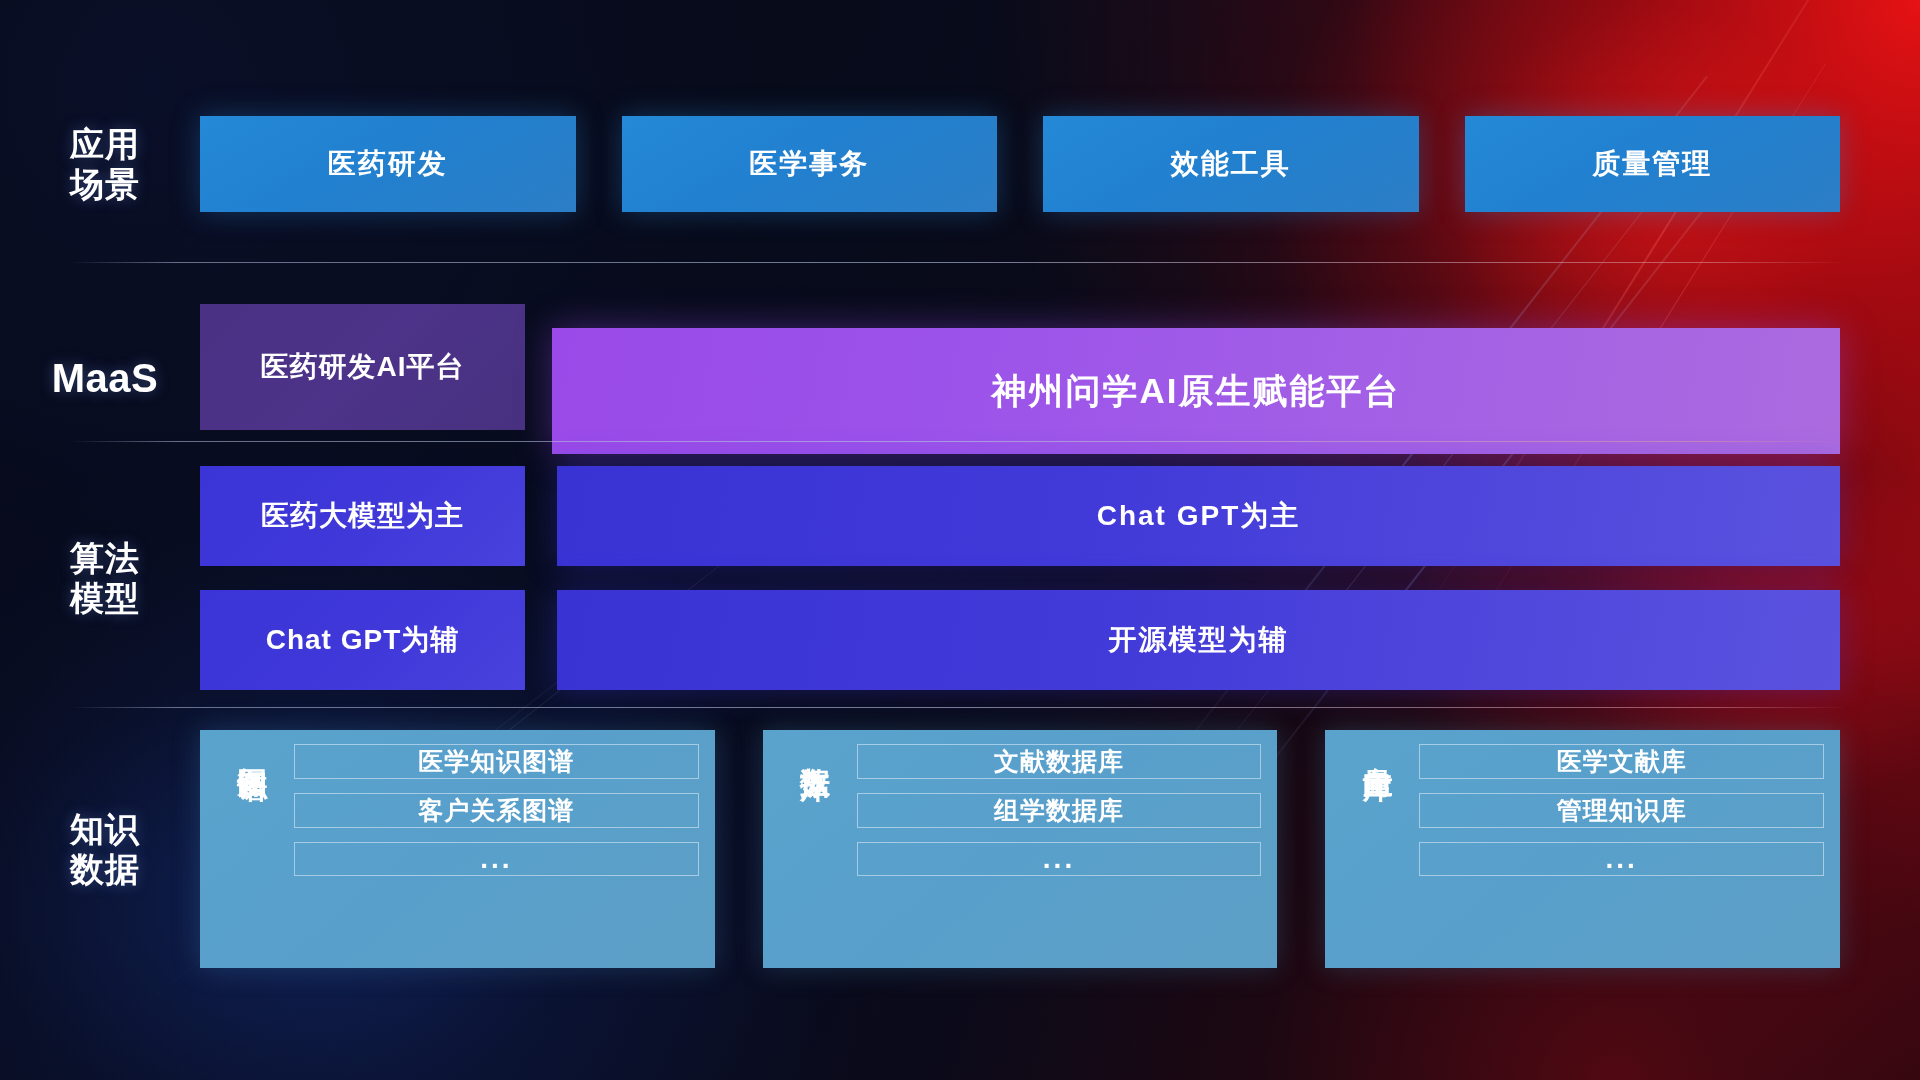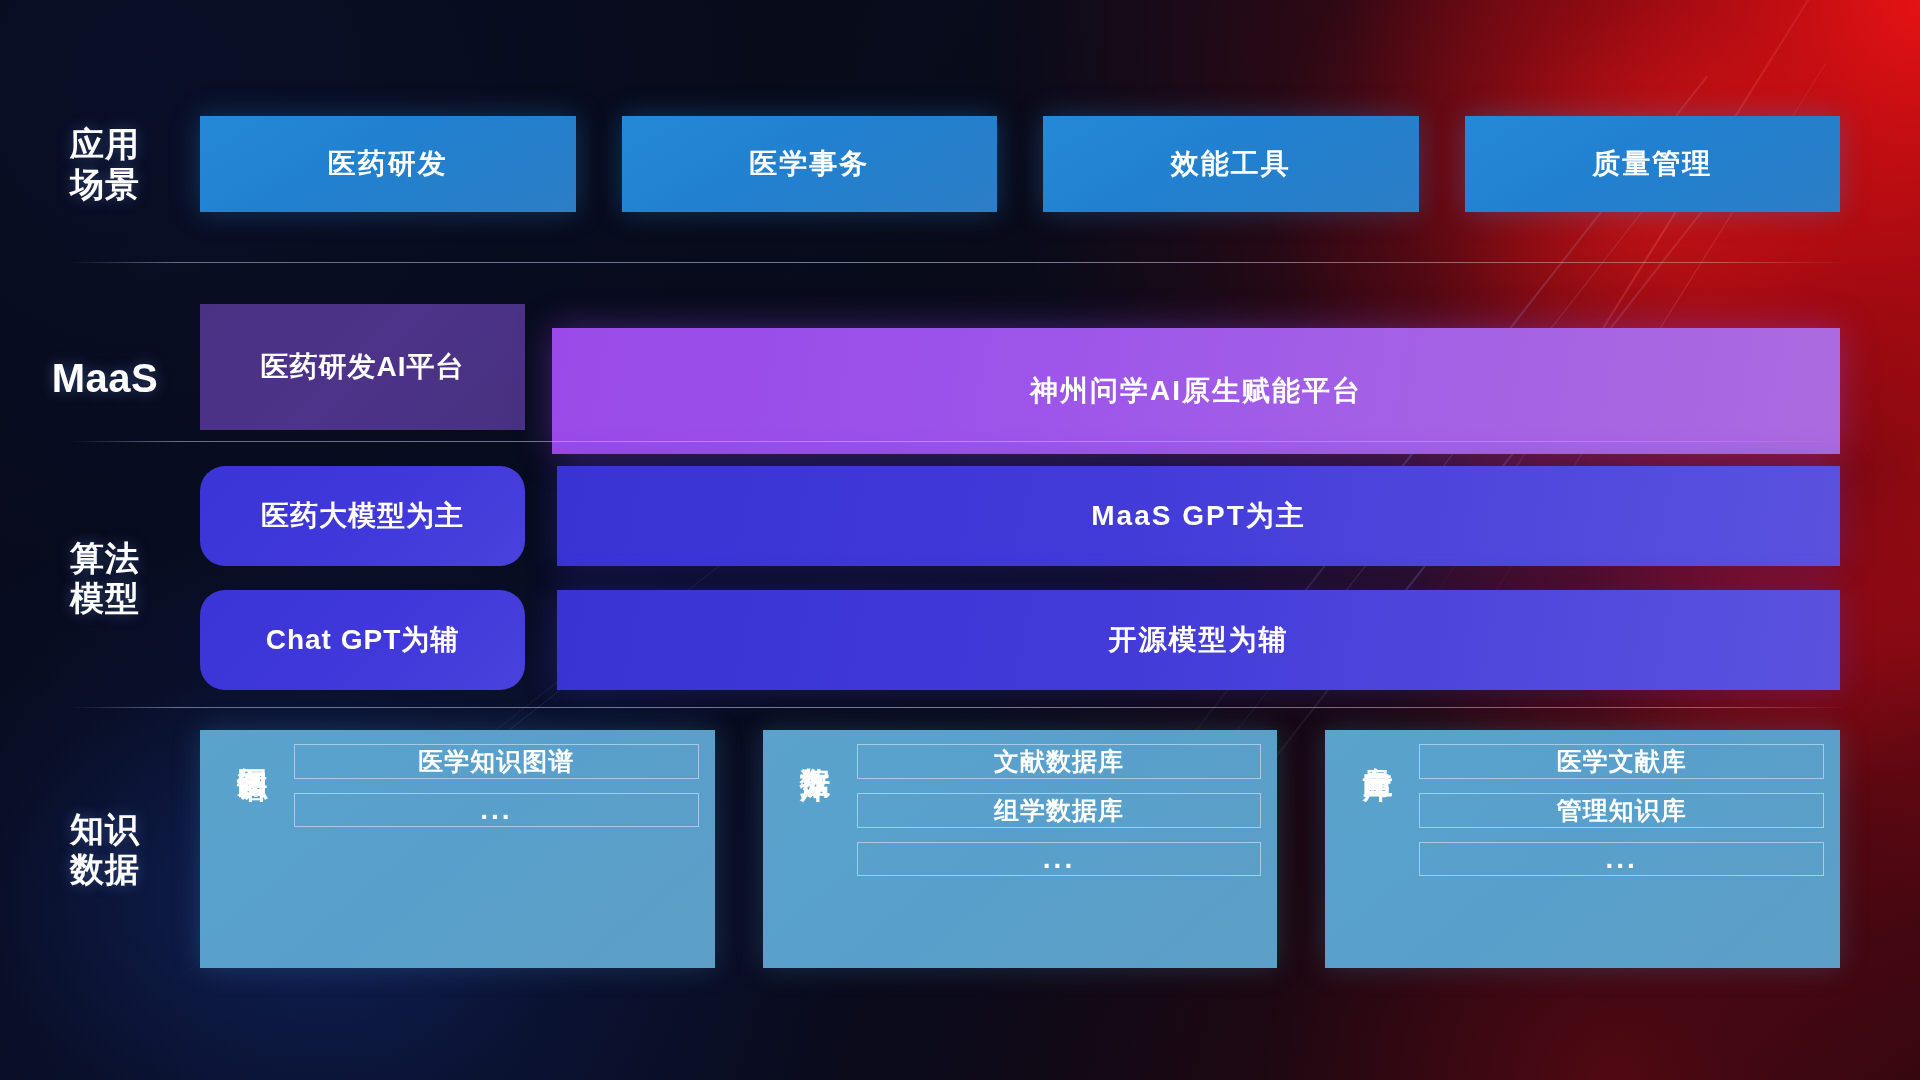--- a/index.html
+++ b/index.html
@@ -134,34 +134,34 @@
     height: 126px;
     background: linear-gradient(135deg, #4a3183 0%, #4d3389 50%, #47317f 100%);
     display: flex; align-items: center; justify-content: center;
     color: #ffffff; font-size: 28px; font-weight: bold; letter-spacing: 1px;
   }
   .maas-right {
     flex: 1 1 auto;
     height: 126px;
     background: linear-gradient(100deg, #9a4ae8 0%, #9b52ea 30%, #a35fe6 62%, #ab6bdf 100%);
     display: flex; align-items: center; justify-content: center;
-    color: #ffffff; font-size: 28px; font-weight: bold; letter-spacing: 2px;
+    color: #ffffff; font-size: 35px; font-weight: bold; letter-spacing: 2px;
     box-shadow: 0 0 34px rgba(150,70,230,0.40);
     margin-top: 24px;
   }
 
   
   .algo-stack { display: flex; flex-direction: column; gap: 24px; width: 100%; }
   .algo-line { display: flex; gap: 32px; width: 100%; }
   .algo-left {
     width: 325px; flex: 0 0 325px;
     height: 100px;
     background: linear-gradient(135deg, #3b34d6 0%, #4038d9 55%, #4a42dd 100%);
     display: flex; align-items: center; justify-content: center;
-    color: #ffffff; font-size: 28px; font-weight: bold; letter-spacing: 1px; border-radius: 25px;
+    color: #ffffff; font-size: 28px; font-weight: bold; letter-spacing: 1px;
   }
   .algo-right {
     flex: 1 1 auto;
     height: 100px;
     background: linear-gradient(100deg, #3a33d4 0%, #4139d8 40%, #4f47dc 72%, #5a52de 100%);
     display: flex; align-items: center; justify-content: center;
     color: #ffffff; font-size: 28px; font-weight: bold; letter-spacing: 2px;
     box-shadow: 0 0 30px rgba(60,52,215,0.35);
   }
 
@@ -258,21 +258,21 @@
 
     <div class="divider" style="top:441px;"></div>
 
     <div class="row" style="top:466px;height:224px;">
       <div class="row-label">算法
 模型</div>
       <div class="row-body">
         <div class="algo-stack">
           <div class="algo-line">
             <div class="algo-left">医药大模型为主</div>
-            <div class="algo-right">MaaS GPT为主</div>
+            <div class="algo-right">Chat GPT为主</div>
           </div>
           <div class="algo-line">
             <div class="algo-left">Chat GPT为辅</div>
             <div class="algo-right">开源模型为辅</div>
           </div>
         </div>
       </div>
     </div>
 
     <div class="divider" style="top:707px;"></div>
@@ -280,20 +280,21 @@
     <div class="row" style="top:730px;height:238px;">
       <div class="row-label">知识
 数据</div>
       <div class="row-body">
         <div class="kd-groups">
 
           <div class="kd-group">
             <div class="kd-title">知识图谱</div>
             <div class="kd-items">
               <div class="kd-item">医学知识图谱</div>
+              <div class="kd-item">客户关系图谱</div>
               <div class="kd-item ellipsis">...</div>
             </div>
           </div>
 
           <div class="kd-group">
             <div class="kd-title">数据库</div>
             <div class="kd-items">
               <div class="kd-item">文献数据库</div>
               <div class="kd-item">组学数据库</div>
               <div class="kd-item ellipsis">...</div>

